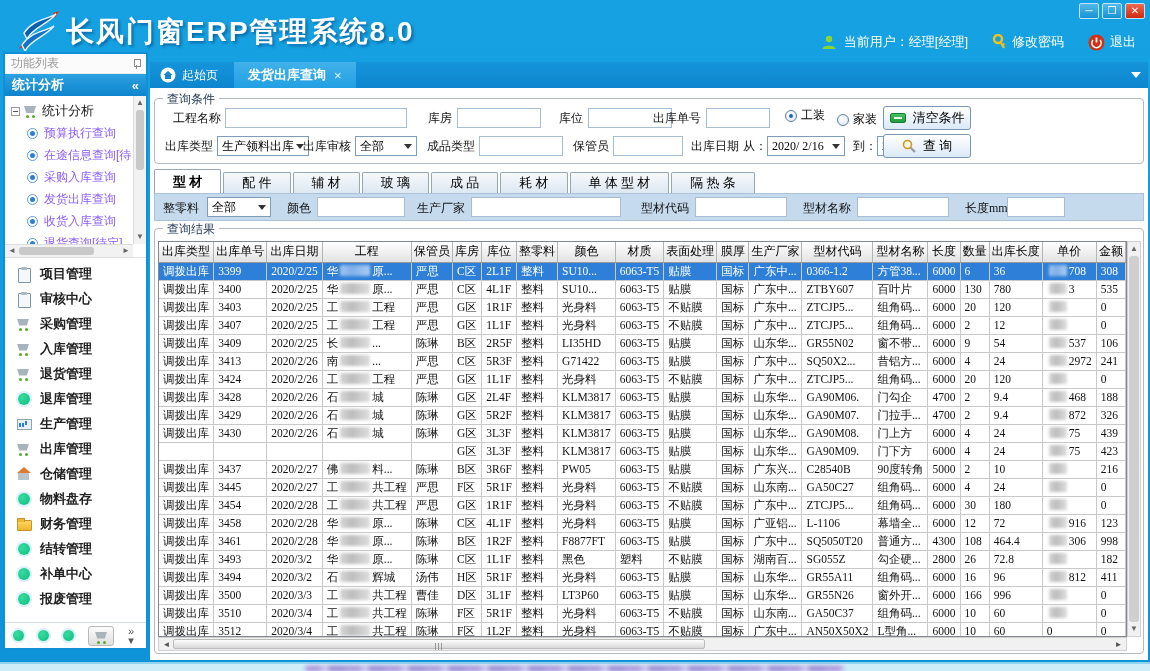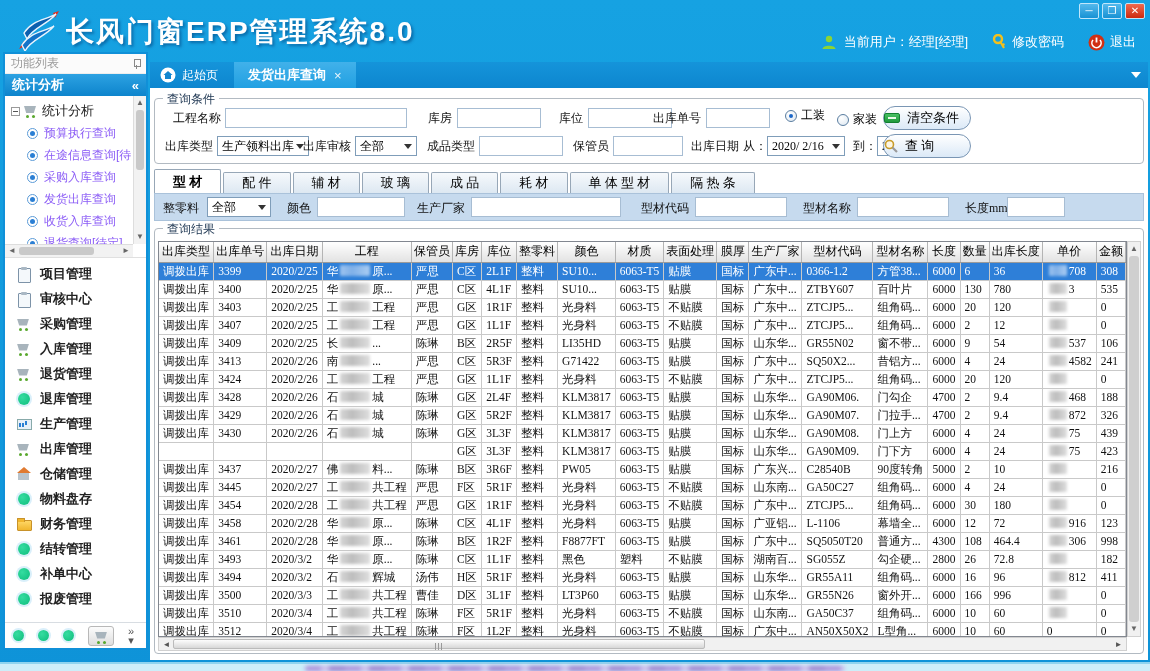--- a/index.html
+++ b/index.html
@@ -79,22 +79,22 @@
 
 
 #qbox { left:4px; right:4px; top:10px; height:66px; }
 .flabel { position:absolute; font-size:12px; color:#111; line-height:20px; white-space:nowrap; }
 .tinput { position:absolute; height:20px; border:1px solid #a7bdd3; background:#fff; font-size:12px; padding:0 3px; font-family:inherit; }
 .select { position:absolute; height:20px; border:1px solid #7f9db9; background:#fff; font-size:12px; line-height:18px; padding:0 16px 0 4px; cursor:pointer; white-space:nowrap; overflow:hidden; }
 .select::after { content:""; position:absolute; right:4px; top:7px; border:4px solid transparent; border-top:5px solid #333; }
 .radio-grp { position:absolute; display:flex; align-items:center; gap:4px; cursor:pointer; }
 .radio { width:12px; height:12px; border-radius:50%; border:1px solid #5a7da0; background:radial-gradient(circle at 35% 30%,#fff,#dce7f1); position:relative; }
 .radio.checked::after { content:""; position:absolute; left:3px; top:3px; width:4px; height:4px; border-radius:50%; background:#1a66c8; }
-.btn { position:absolute; display:flex; align-items:center; gap:7px; height:24px;
-  border:1px solid #7a96b4; border-radius:12px; background:linear-gradient(180deg,#ffffff,#dbe9f7); font-size:13px; cursor:pointer; }
+.btn { position:absolute; display:flex; align-items:center; justify-content:center; gap:7px; height:24px;
+  border:1px solid #7a96b4; border-radius:3px; background:linear-gradient(180deg,#ffffff,#dbe9f7); font-size:13px; cursor:pointer; }
 .ico-clear { width:16px; height:10px; background:linear-gradient(180deg,#49c164,#1f9a3c); border:1px solid #128030; border-radius:2px; position:relative; }
 .ico-clear::after { content:""; position:absolute; left:3px; top:3px; right:3px; height:2px; background:#eafbe9; }
 
 
 .mat-strip { position:absolute; left:4px; right:4px; top:81px; height:24px; background:#fff; display:flex; align-items:flex-end;text-align:center; }
 .mat-tab { height:21px; line-height:20px; padding:0 18px; border:1px solid #97a7b7; border-bottom:none; background:linear-gradient(180deg,#f6f9fc,#dde8f2);
   font-size:13px; margin-right:2px; cursor:pointer; white-space:nowrap; border-radius:2px 2px 0 0; }
 .mat-tab.active { height:24px; line-height:23px; background:#fff; font-weight:bold; position:relative; z-index:2; }
 .filter-row { position:absolute; left:4px; right:4px; top:105px; height:28px; background:#c6daee; border:1px solid #aac2da; }
 
@@ -565,21 +565,21 @@
                 <td>G71422</td>
                 <td>6063-T5</td>
                 <td>贴膜</td>
                 <td>国标</td>
                 <td>广东中...</td>
                 <td>SQ50X2...</td>
                 <td>昔铝方...</td>
                 <td>6000</td>
                 <td>4</td>
                 <td>24</td>
-                <td><span class="blur-box sm"></span><span>4582</span></td>
+                <td><span class="blur-box sm"></span><span>2972</span></td>
                 <td>241</td>
               </tr>
               <tr>
                 <td>调拨出库</td>
                 <td>3424</td>
                 <td>2020/2/26</td>
                 <td><span>工</span><span class="blur-box"></span><span>工程</span></td>
                 <td>严思</td>
                 <td>G区</td>
                 <td>1L1F</td>

